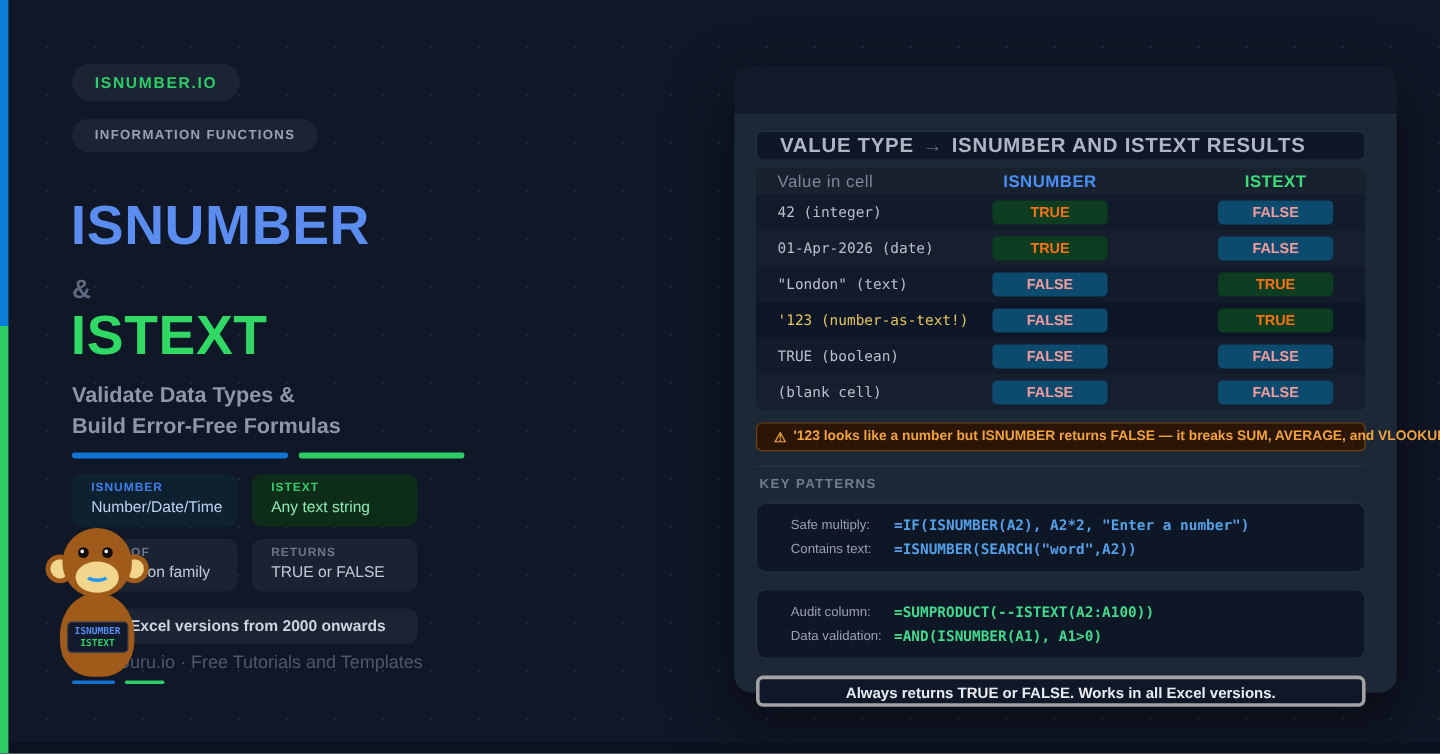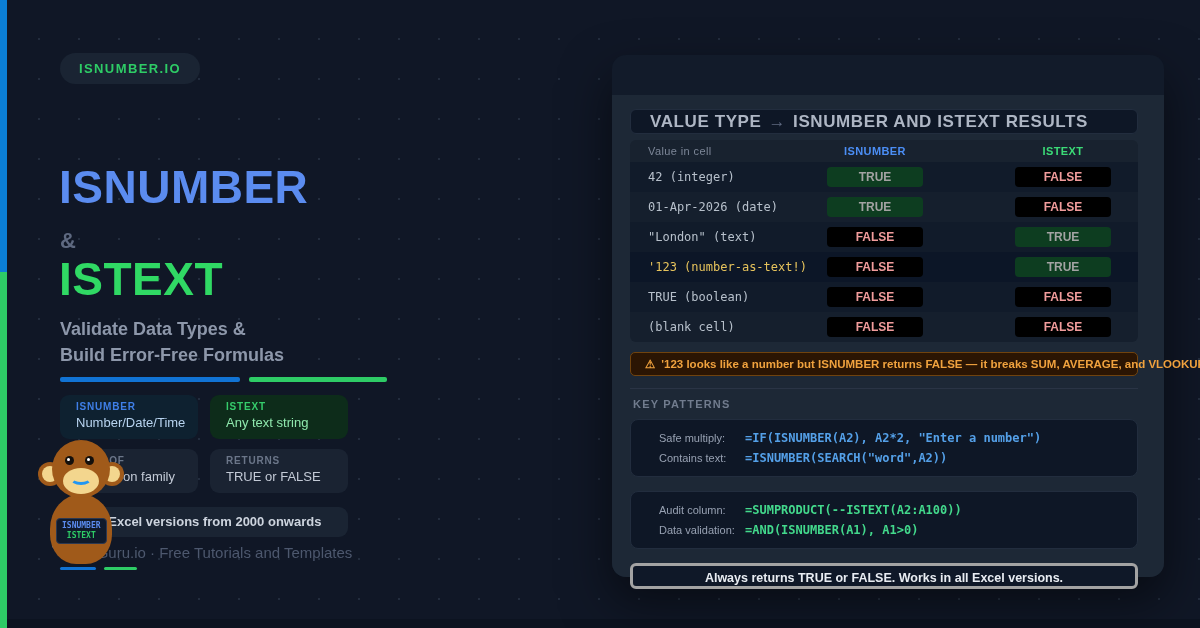--- a/index.html
+++ b/index.html
@@ -85,27 +85,27 @@
     color:#aeb6c4; gap:7px; margin-bottom:6px; }
   .sheet-header .arrow { color:#5e6980; font-weight:normal; }
 
   .table { border-radius:6px; overflow:hidden; }
   .t-row { display:grid; grid-template-columns:197px 96px 92px 96px 1fr; align-items:center; height:30px; background:#151f2d; }
   .t-row:nth-child(even) { background:#111b2a; }
   .t-row.t-head { height:22px; background:#18222f; }
   .t-row.highlight { background:#0c1627; }
   .t-cell-value { padding-left:18px; font-family:"DejaVu Sans Mono", monospace; font-size:12px; color:#b7c0cb; white-space:nowrap; }
   .highlight .t-cell-value { color:#e6c35c; }
-  .t-col-label { font-size:11px; font-weight:bold; text-align:center; letter-spacing:0.4px; }
+  .t-col-label { font-size:14px; font-weight:bold; text-align:center; letter-spacing:0.4px; }
   .t-col-label.first { text-align:left; padding-left:18px; color:#7d8798; font-weight:normal; }
   .t-col-label.isnumber { color:#4b8ef5; }
   .t-col-label.istext { color:#3bdb77; }
   .pill { width:96px; height:20px; border-radius:4px; font-size:12px; font-weight:bold; text-align:center; line-height:20px; }
-  .pill.p-true { background:#0d3d20; color:#a3a3a3; }
-  .pill.p-false { background:#000000; color:#f19c9c; }
+  .pill.p-true { background:#0d3d20; color:#f97316; }
+  .pill.p-false { background:#0c4a6e; color:#f19c9c; }
 
   .warning { margin-top:10px; height:24px; background:#2b1503; border:1px solid #70430e; border-radius:5px;
     display:flex; align-items:center; padding-left:14px; gap:6px; font-size:11.5px; font-weight:bold; color:#f0a23e; white-space:nowrap; }
   .divider { height:1px; background:#2a3445; margin:12px 0 9px 0; }
   .section-label { font-size:11px; font-weight:bold; letter-spacing:1.2px; color:#717c8e; margin-left:3px; }
 
   .formula-box { margin-top:9px; background:#0e1726; border:1px solid #222d3e; border-radius:8px; padding:8px 16px; }
   .formula-box + .formula-box { margin-top:14px; }
   .f-row { display:flex; align-items:center; height:20px; gap:8px; }
   .f-label { font-size:11px; color:#97a1b2; min-width:78px; white-space:nowrap;margin-left:12px; }
@@ -118,20 +118,21 @@
 </style>
 </head>
 <body>
 
 <div class="page">
   <div class="bottom-strip"></div>
   <div class="edge-accent"></div>
 
   <div class="left">
     <div class="pillbadge brand">ISNUMBER.IO</div>
+    <div class="pillbadge category">INFORMATION FUNCTIONS</div>
 
     <div class="title title-blue">ISNUMBER</div>
     <div class="amp">&amp;</div>
     <div class="title title-green">ISTEXT</div>
 
     <div class="subtitle">
       <div>Validate Data Types &amp;</div>
       <div>Build Error-Free Formulas</div>
     </div>
 

